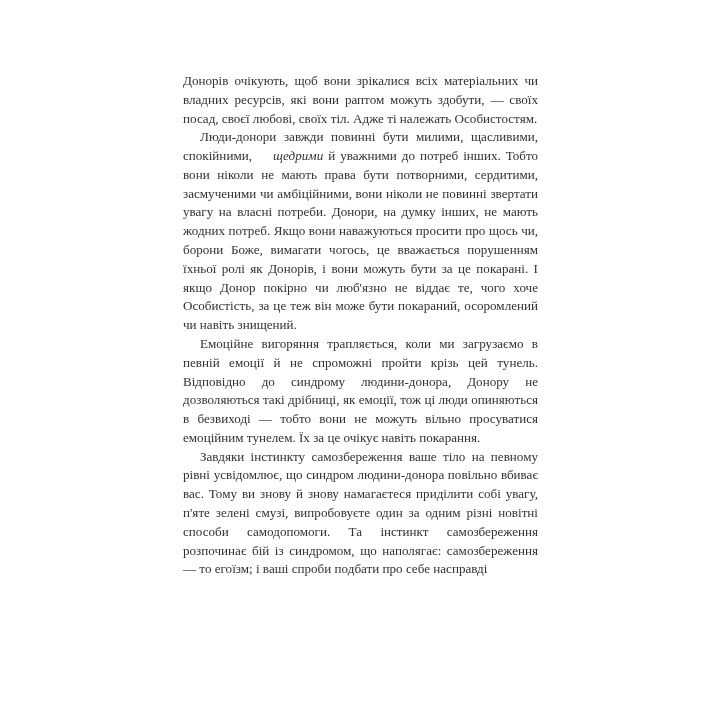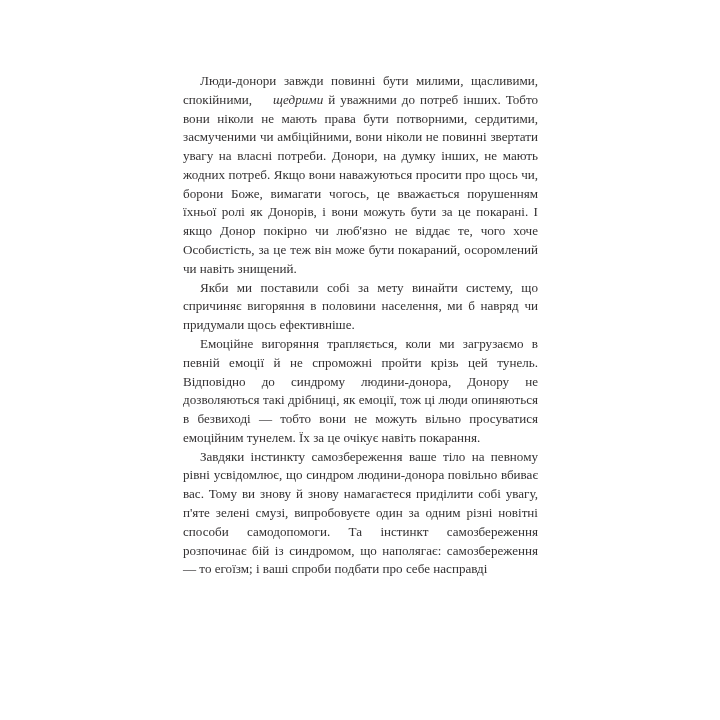--- a/index.html
+++ b/index.html
@@ -53,18 +53,18 @@
     font-size: 12px;
     color: #3a3a3a;
     letter-spacing: 0.3px;
   }
 </style>
 </head>
 <body>
 
 <div class="page">
   <div class="text-block">
+      <p><span>Донорів очікують, щоб вони зрікалися всіх матеріальних чи владних ресурсів, які вони раптом можуть здобути, — своїх посад, своєї любові, своїх тіл. Адже ті належать Особистостям.</span></p>
       <p class="indent"><span>Люди-донори завжди повинні бути милими, щасливими, спокійними, </span><em>щедрими</em><span> й уважними до потреб інших. Тобто вони ніколи не мають права бути потворними, сердитими, засмученими чи амбіційними, вони ніколи не повинні звертати увагу на власні потреби. Донори, на думку інших, не мають жодних потреб. Якщо вони наважуються просити про щось чи, борони Боже, вимагати чогось, це вважається порушенням їхньої ролі як Донорів, і вони можуть бути за це покарані. І якщо Донор покірно чи люб'язно не віддає те, чого хоче Особистість, за це теж він може бути покараний, осоромлений чи навіть знищений.</span></p>
-      <p class="indent"><span>Якби ми поставили собі за мету винайти систему, що спричиняє вигоряння в половини населення, ми б навряд чи придумали щось ефективніше.</span></p>
       <p class="indent"><span>Емоційне вигоряння трапляється, коли ми загрузаємо в певній емоції й не спроможні пройти крізь цей тунель. Відповідно до синдрому людини-донора, Донору не дозволяються такі дрібниці, як емоції, тож ці люди опиняються в безвиході — тобто вони не можуть вільно просуватися емоційним тунелем. Їх за це очікує навіть покарання.</span></p>
       <p class="indent"><span>Завдяки інстинкту самозбереження ваше тіло на певному рівні усвідомлює, що синдром людини-донора повільно вбиває вас. Тому ви знову й знову намагаєтеся приділити собі увагу, п'яте зелені смузі, випробовуєте один за одним різні новітні способи самодопомоги. Та інстинкт самозбереження розпочинає бій із синдромом, що наполягає: самозбереження — то егоїзм; і ваші спроби подбати про себе насправді</span></p>
     </div>
 </div>
 
 </body></html>

